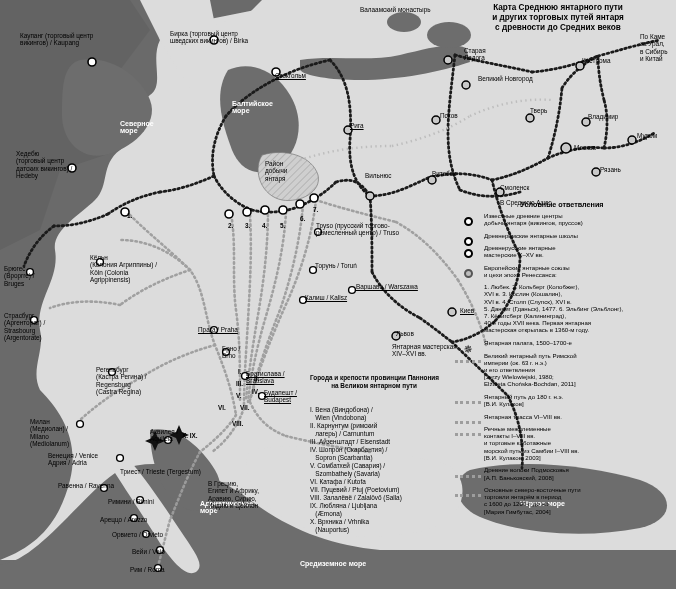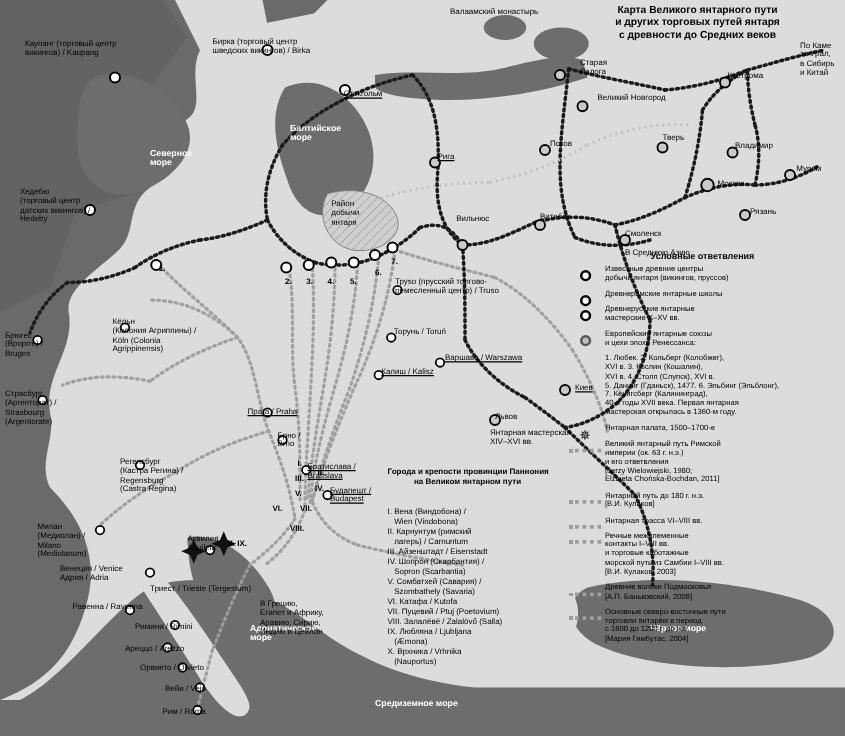--- a/index.html
+++ b/index.html
@@ -241,21 +241,21 @@
       <circle cx="146" cy="534" r="3.4"></circle>
       <circle cx="160" cy="550" r="3.4"></circle>
       <circle cx="158" cy="568" r="3.4"></circle>
     </g>
 
     <path d="M152,438 l3,-7 l3,7 l7,3 l-7,3 l-3,7 l-3,-7 l-7,-3 z" fill="#111"></path>
     <path d="M176,432 l3,-7 l3,7 l7,3 l-7,3 l-3,7 l-3,-7 l-7,-3 z" fill="#111"></path>
   </g>
 </svg>
 
-<div id="title">Карта Великого янтарного пути
+<div id="title">Карта Среднюю янтарного пути
 и других торговых путей янтаря
 с древности до Средних веков</div>
 
 <div id="sea-layer">
     <div class="sea-lbl" style="left: 232px; top: 100px;">Балтийское
 море</div>
     <div class="sea-lbl" style="left: 120px; top: 120px;">Северное
 море</div>
     <div class="sea-lbl" style="left: 520px; top: 500px;">Чёрное море</div>
     <div class="sea-lbl" style="left: 200px; top: 500px;">Адриатическое

